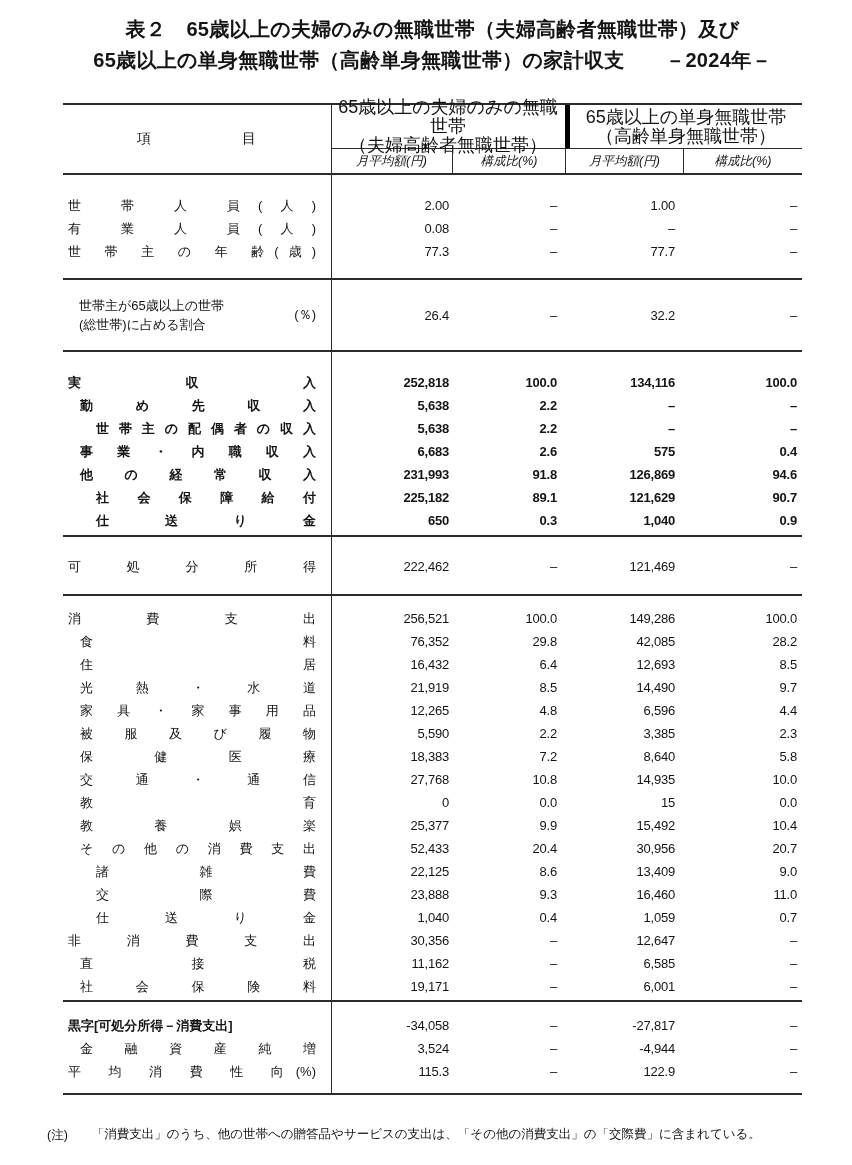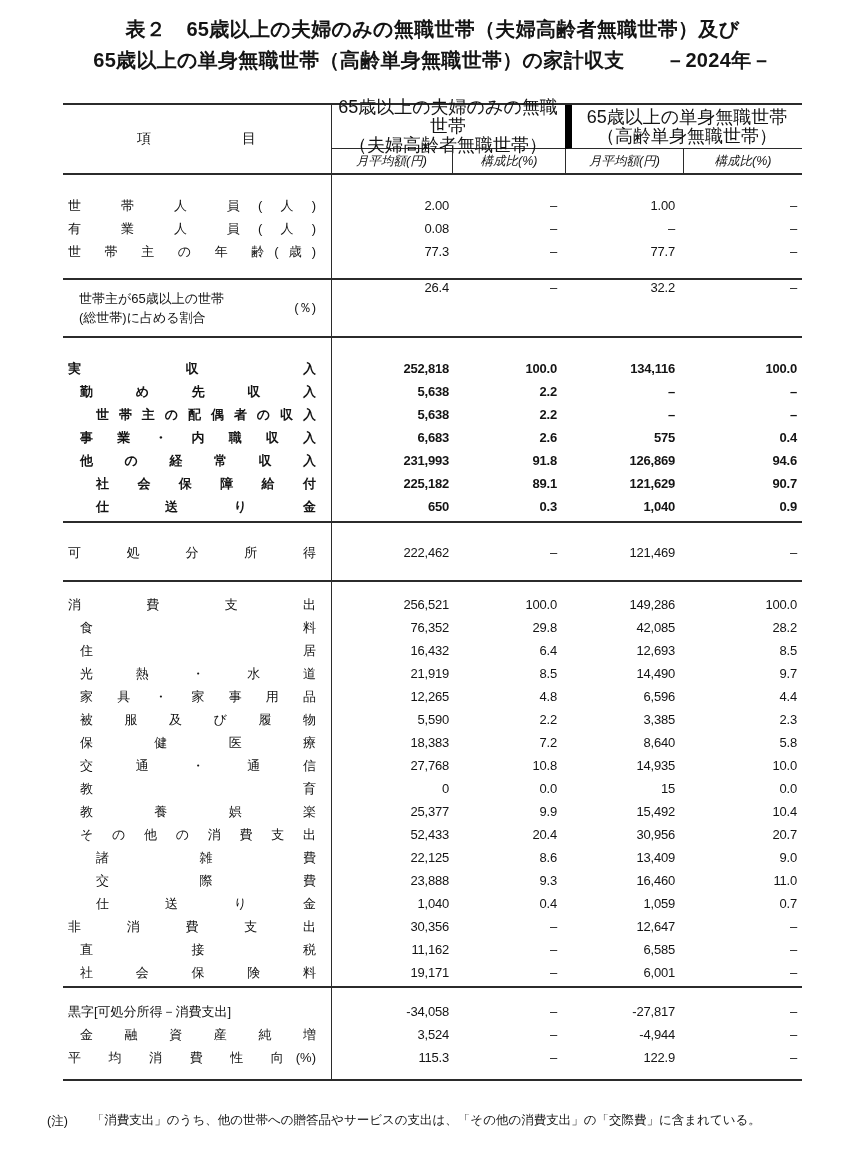--- a/index.html
+++ b/index.html
@@ -31,21 +31,21 @@
   .h-item{
     grid-column:1;grid-row:1/3;display:flex;align-items:center;justify-content:center;
     font-size:14px;letter-spacing:1px;
   }
   .h-group{
     grid-row:1;display:flex;flex-direction:column;justify-content:center;
     text-align:center;font-size:18px;line-height:19px;
     border-bottom:1px solid #2b2b2b;
   }
   .h-group1{grid-column:2/4;}
-  .h-group2{grid-column:4/6;border-left:7px solid #000000;}
+  .h-group2{grid-column:4/6;border-left:5px solid #000000;}
   .h-sub{
     grid-row:2;display:flex;align-items:center;justify-content:center;
     font-size:12.5px;
     font-style:italic;
   }
   .h-sub.s1{grid-column:2;}
   .h-sub.s2{grid-column:3;border-left:1px solid #2b2b2b;}
   .h-sub.s3{grid-column:4;border-left:1px solid #2b2b2b;}
   .h-sub.s4{grid-column:5;border-left:1px solid #2b2b2b;}
 
@@ -55,32 +55,32 @@
   .sec-ratio{padding:0;}
   .sec-income{padding:19px 0 3px;font-weight:bold;}
   .sec-disposable{padding:18px 0 16px;}
   .sec-expenditure{padding:11px 0 2px;}
   .sec-balance{padding:12px 0 10px;}
 
   
   .row{display:flex;height:23px;line-height:23px;font-size:13px;}
   .c-label{width:268px;box-sizing:border-box;padding-right:15px;}
   .lbl{text-align:justify;text-align-last:justify;}
-  .lbl.compact{text-align:right;text-align-last:left;}
+  .lbl.compact{text-align:right;text-align-last:left;font-weight:bold;}
   .ind0{margin-left:5px;}
   .ind1{margin-left:17px;}
   .ind2{margin-left:33px;}
   .c-v{box-sizing:border-box;text-align:right;letter-spacing:-.2px;}
   .v1{width:121px;padding-right:3px;}
   .v2{width:113px;padding-right:8px;}
   .v3{width:118px;padding-right:8px;}
   .v4{width:119px;padding-right:5px;}
 
   
-  .row-ratio{height:56px;line-height:normal;}
+  .row-ratio{height:70px;align-items:center;line-height:normal;}
   .ratio-label{display:flex;justify-content:space-between;align-items:center;}
   .ratio-lines{margin-left:16px;font-size:13px;line-height:19px;}
   .ratio-unit{font-size:13px;}
 
   
   .note{display:flex;margin:31px 0 0 47px;font-size:12.5px;line-height:18px;}
   .note-label{flex:0 0 auto;}
   .note-text{margin-left:24px;font-family:Liberation Mono, monospace;}
 </style>
 </head>

